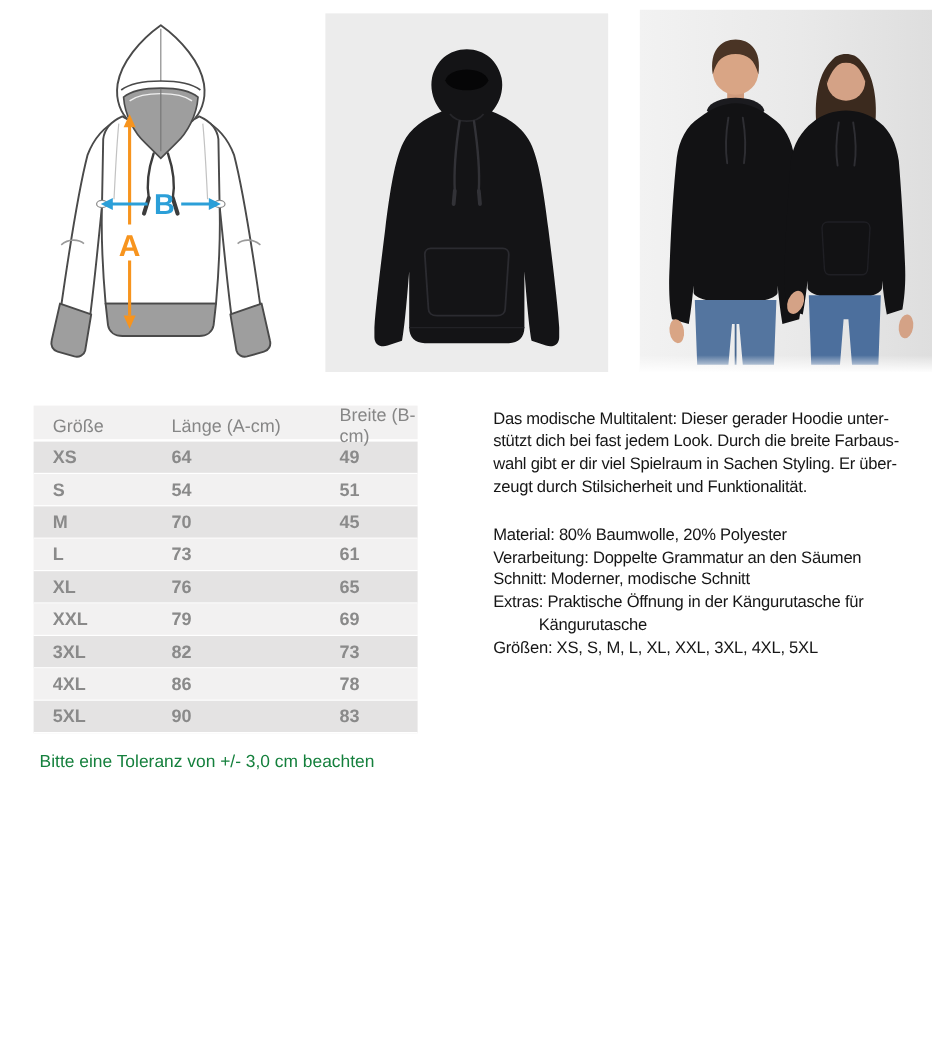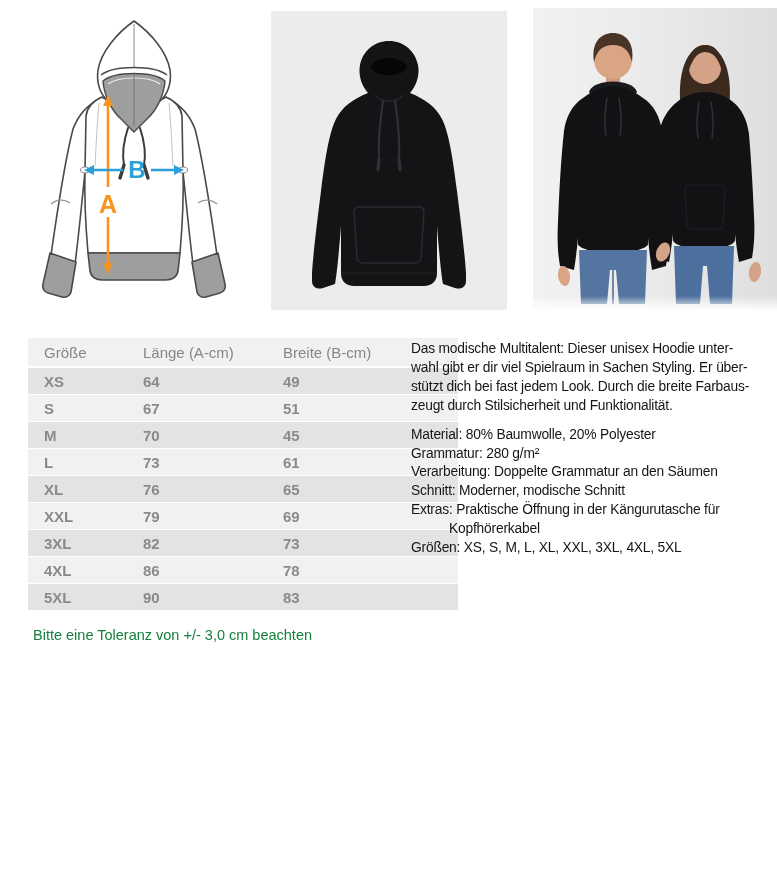--- a/index.html
+++ b/index.html
@@ -5,36 +5,36 @@
   html,body{margin:0;padding:0;background:#fff;}
   .page{position:relative;width:777px;height:873px;background:#fff;overflow:hidden;
         font-family:"Liberation Sans",sans-serif;}
 
   
   .diagram-box{position:absolute;left:20px;top:8px;width:230px;height:300px;}
   .photo-box{position:absolute;left:271px;top:11px;width:236px;height:299px;}
   .models-box{position:absolute;left:533px;top:8px;width:244px;height:302px;}
 
   
-  .size-table{position:absolute;left:28px;top:338px;width:430px;
+  .size-table{position:absolute;left:28px;top:338px;width:320px;
               font-size:15px;color:#8a8a8a;}
   .t-row{display:grid;grid-template-columns:115px 140px 1fr;align-items:center;}
   .t-head{height:28px;background:#f2f1f1;margin-bottom:2px;color:#868686;}
   .t-body .t-row{height:26px;border-bottom:1px solid #fff;font-weight:bold;}
   .t-body .t-row:nth-child(odd){background:#e4e3e3;}
   .t-body .t-row:nth-child(even){background:#f2f1f1;}
   .t-cell:first-child{padding-left:16px;}
 
   .tolerance-note{position:absolute;left:33px;top:627px;font-size:14.5px;color:#15803d;}
 
   
   .info-col{position:absolute;left:411px;top:340px;width:366px;color:#161616;}
   .desc-line,.spec-line{font-size:13.8px;line-height:18.9px;letter-spacing:-0.2px;
                         white-space:nowrap;}
-  .specs{margin-top:10px;}
+  .specs{margin-top:21px;}
   .spec-line.indent{padding-left:38px;}
 </style>
 </head>
 <body>
 
 <div class="page">
 
   <div class="diagram-box">
     <svg width="230" height="300" viewBox="0 0 230 300">
       <g stroke="#4a4a4a" stroke-width="1.6" fill="#ffffff" stroke-linejoin="round">
@@ -178,21 +178,21 @@
       <div class="t-cell">Breite (B-cm)</div>
     </div>
     <div class="t-body">
       <div class="t-row">
         <div class="t-cell">XS</div>
         <div class="t-cell">64</div>
         <div class="t-cell">49</div>
       </div>
       <div class="t-row">
         <div class="t-cell">S</div>
-        <div class="t-cell">67</div>
+        <div class="t-cell">54</div>
         <div class="t-cell">51</div>
       </div>
       <div class="t-row">
         <div class="t-cell">M</div>
         <div class="t-cell">70</div>
         <div class="t-cell">45</div>
       </div>
       <div class="t-row">
         <div class="t-cell">L</div>
         <div class="t-cell">73</div>
@@ -222,28 +222,27 @@
         <div class="t-cell">5XL</div>
         <div class="t-cell">90</div>
         <div class="t-cell">83</div>
       </div>
     </div>
   </div>
 
   <div class="tolerance-note">Bitte eine Toleranz von +/- 3,0 cm beachten</div>
 
   <div class="info-col">
-    <div class="desc-line">Das modische Multitalent: Dieser unisex Hoodie unter-</div>
+    <div class="desc-line">Das modische Multitalent: Dieser gerader Hoodie unter-</div>
+    <div class="desc-line">stützt dich bei fast jedem Look. Durch die breite Farbaus-</div>
     <div class="desc-line">wahl gibt er dir viel Spielraum in Sachen Styling. Er über-</div>
-    <div class="desc-line">stützt dich bei fast jedem Look. Durch die breite Farbaus-</div>
     <div class="desc-line">zeugt durch Stilsicherheit und Funktionalität.</div>
     <div class="specs">
       <div class="spec-line">Material: 80% Baumwolle, 20% Polyester</div>
-      <div class="spec-line">Grammatur: 280 g/m²</div>
       <div class="spec-line">Verarbeitung: Doppelte Grammatur an den Säumen</div>
       <div class="spec-line">Schnitt: Moderner, modische Schnitt</div>
       <div class="spec-line">Extras: Praktische Öffnung in der Kängurutasche für</div>
-      <div class="spec-line indent">Kopfhörerkabel</div>
+      <div class="spec-line indent">Kängurutasche</div>
       <div class="spec-line">Größen: XS, S, M, L, XL, XXL, 3XL, 4XL, 5XL</div>
     </div>
   </div>
 
 </div>
 
 </body></html>

